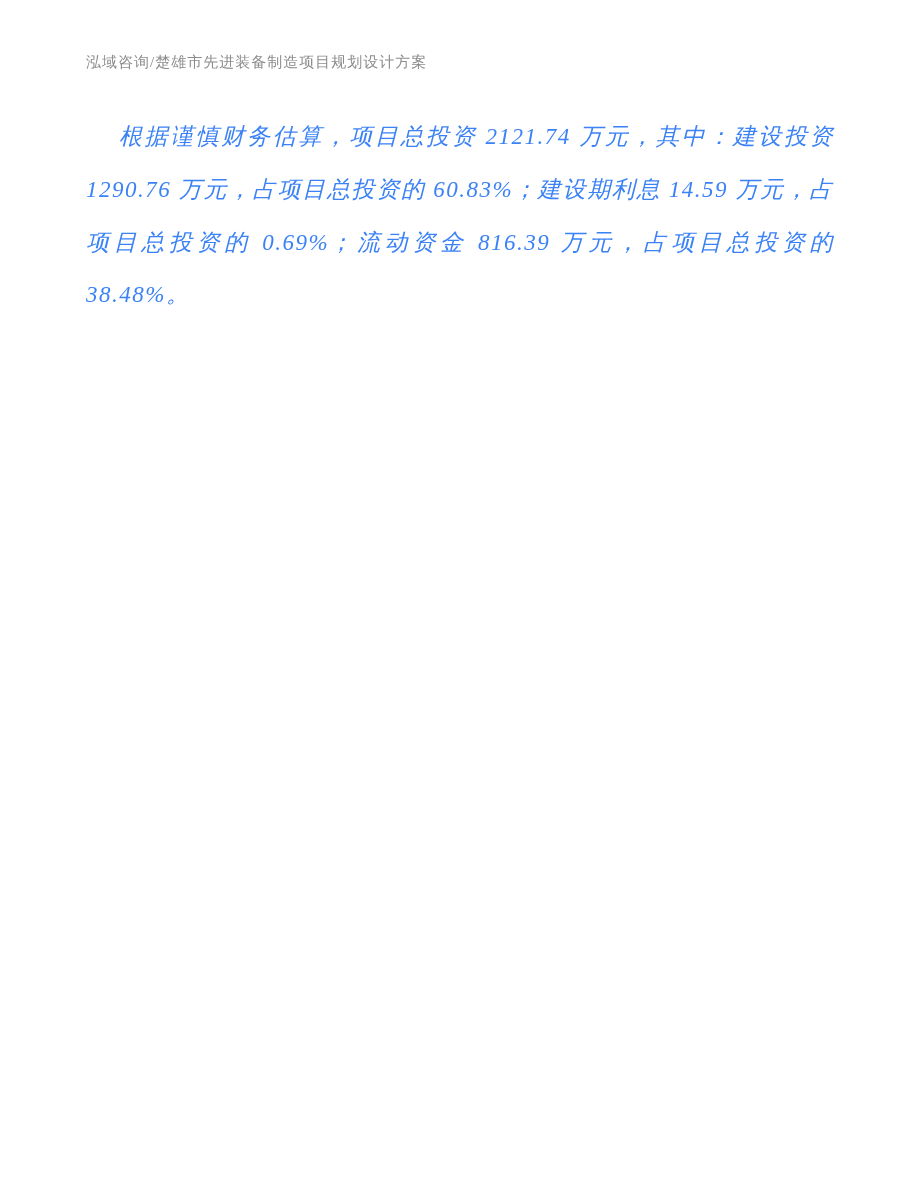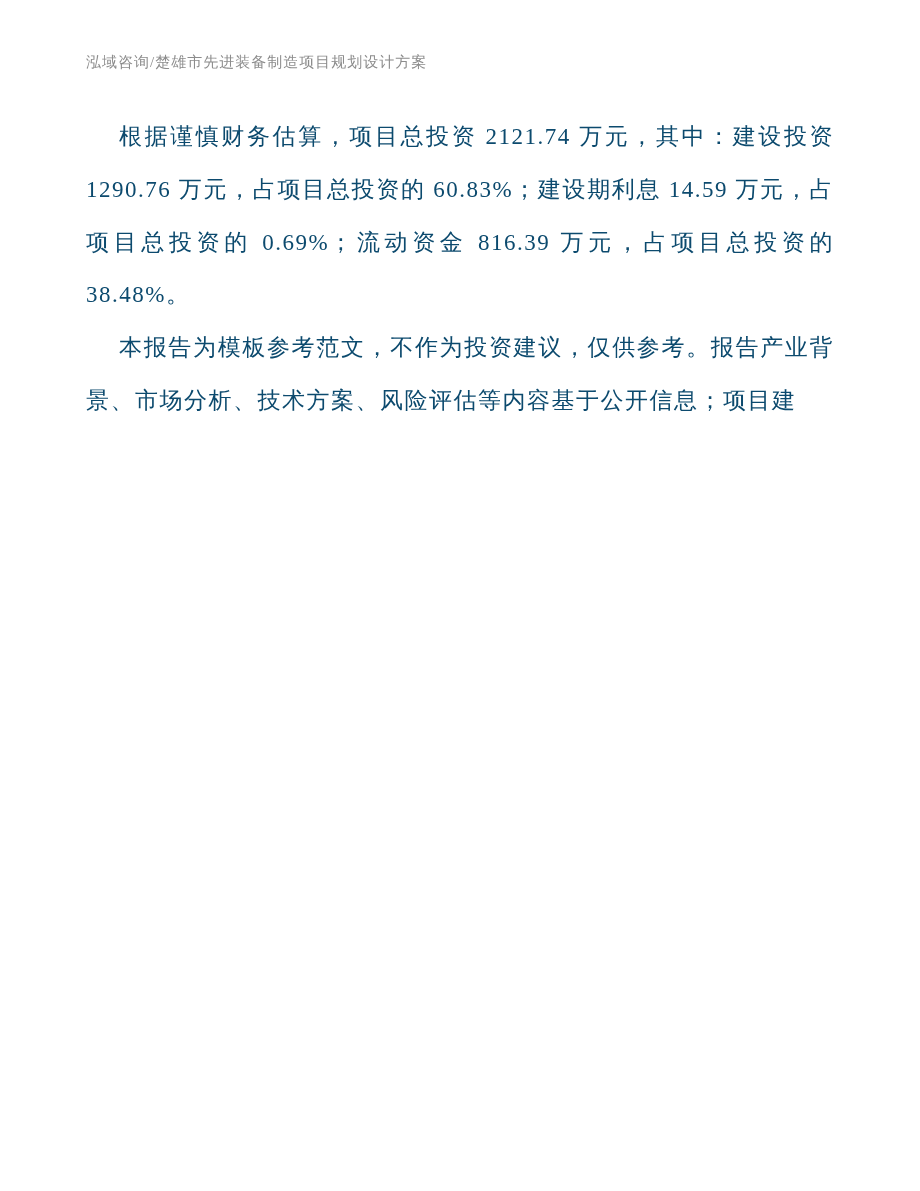--- a/index.html
+++ b/index.html
@@ -35,32 +35,32 @@
     letter-spacing: 4px;
     color: #000000;
   }
   .doc-body {
     margin-top: 40px;
     font-size: 23px;
     line-height: 52.8px;
     letter-spacing: 1.5px;
     text-align: justify;
     text-justify: inter-ideograph;
-    color: #0c4a6e;
+    color: #3b82f6;
+    font-style: italic;
   }
   .doc-body p {
     margin: 0;
     padding: 0;
     text-indent: 33px;
   }
 </style>
 </head>
 <body>
 
 <div class="page">
   <div class="doc-header">泓域咨询/楚雄市先进装备制造项目规划设计方案</div>
 
 
   <div class="doc-body">
     <p>根据谨慎财务估算，项目总投资 2121.74 万元，其中：建设投资 1290.76 万元，占项目总投资的 60.83%；建设期利息 14.59 万元，占项目总投资的 0.69%；流动资金 816.39 万元，占项目总投资的 38.48%。</p>
-    <p>本报告为模板参考范文，不作为投资建议，仅供参考。报告产业背景、市场分析、技术方案、风险评估等内容基于公开信息；项目建</p>
   </div>
 </div>
 
 </body></html>

